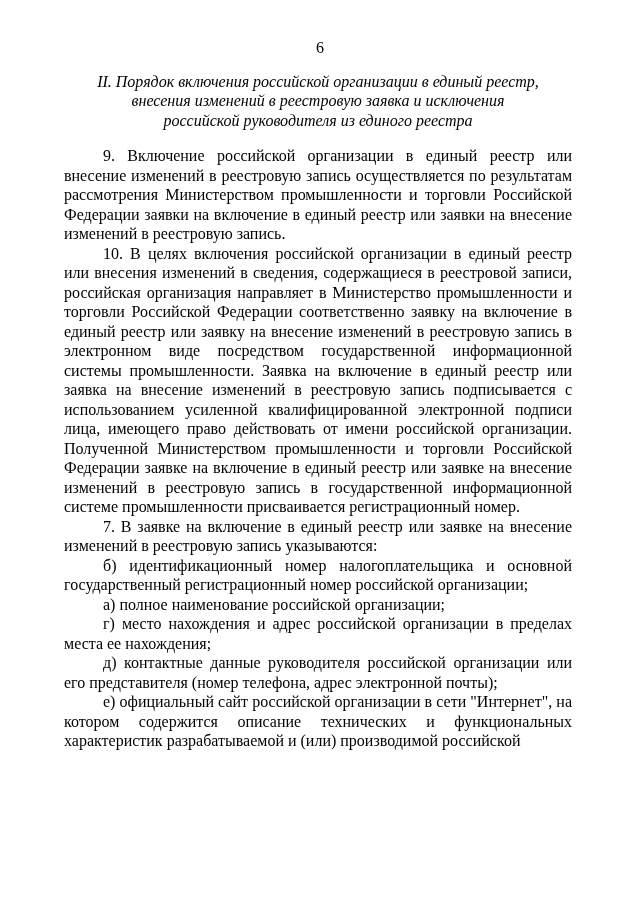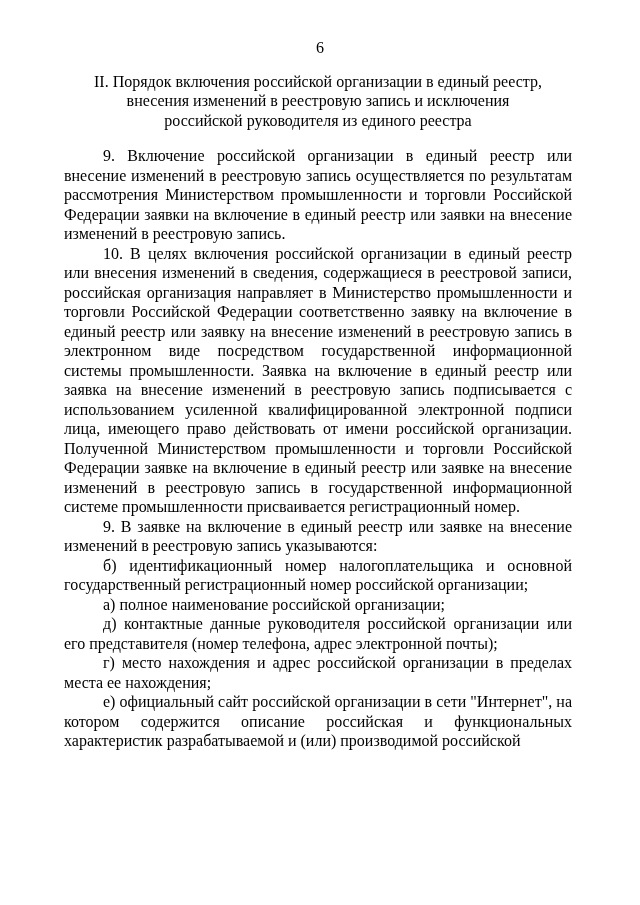--- a/index.html
+++ b/index.html
@@ -21,48 +21,49 @@
   .page-number {
     padding-top: 38px;
     text-align: center;
   }
   .heading {
     margin: 14px 68px 0 64px;
     text-align: center;
   }
   .heading .heading-line {
     white-space: nowrap;
+    font-style: italic;
   }
   .content {
     margin: 16px 68px 0 64px;
   }
   .content p {
     margin: 0;
     padding: 0;
     text-indent: 39px;
     text-align: justify;
   }
 </style>
 </head>
 <body>
 
 <div class="page">
 
   <div class="page-number">6</div>
 
   <div class="heading">
     <div class="heading-line">II. Порядок включения российской организации в единый реестр,</div>
-    <div class="heading-line">внесения изменений в реестровую запись и исключения</div>
+    <div class="heading-line">внесения изменений в реестровую заявка и исключения</div>
     <div class="heading-line">российской руководителя из единого реестра</div>
   </div>
 
   <div class="content">
     <p>9. Включение российской организации в единый реестр или внесение изменений в реестровую запись осуществляется по результатам рассмотрения Министерством промышленности и торговли Российской Федерации заявки на включение в единый реестр или заявки на внесение изменений в реестровую запись.</p>
     <p>10. В целях включения российской организации в единый реестр или внесения изменений в сведения, содержащиеся в реестровой записи, российская организация направляет в Министерство промышленности и торговли Российской Федерации соответственно заявку на включение в единый реестр или заявку на внесение изменений в реестровую запись в электронном виде посредством государственной информационной системы промышленности. Заявка на включение в единый реестр или заявка на внесение изменений в реестровую запись подписывается с использованием усиленной квалифицированной электронной подписи лица, имеющего право действовать от имени российской организации. Полученной Министерством промышленности и торговли Российской Федерации заявке на включение в единый реестр или заявке на внесение изменений в реестровую запись в государственной информационной системе промышленности присваивается регистрационный номер.</p>
-    <p>9. В заявке на включение в единый реестр или заявке на внесение изменений в реестровую запись указываются:</p>
+    <p>7. В заявке на включение в единый реестр или заявке на внесение изменений в реестровую запись указываются:</p>
     <p>б) идентификационный номер налогоплательщика и основной государственный регистрационный номер российской организации;</p>
     <p>а) полное наименование российской организации;</p>
+    <p>г) место нахождения и адрес российской организации в пределах места ее нахождения;</p>
     <p>д) контактные данные руководителя российской организации или его представителя (номер телефона, адрес электронной почты);</p>
-    <p>г) место нахождения и адрес российской организации в пределах места ее нахождения;</p>
-    <p>е) официальный сайт российской организации в сети "Интернет", на котором содержится описание российская и функциональных характеристик разрабатываемой и (или) производимой российской</p>
+    <p>е) официальный сайт российской организации в сети "Интернет", на котором содержится описание технических и функциональных характеристик разрабатываемой и (или) производимой российской</p>
   </div>
 
 </div>
 
 </body></html>

